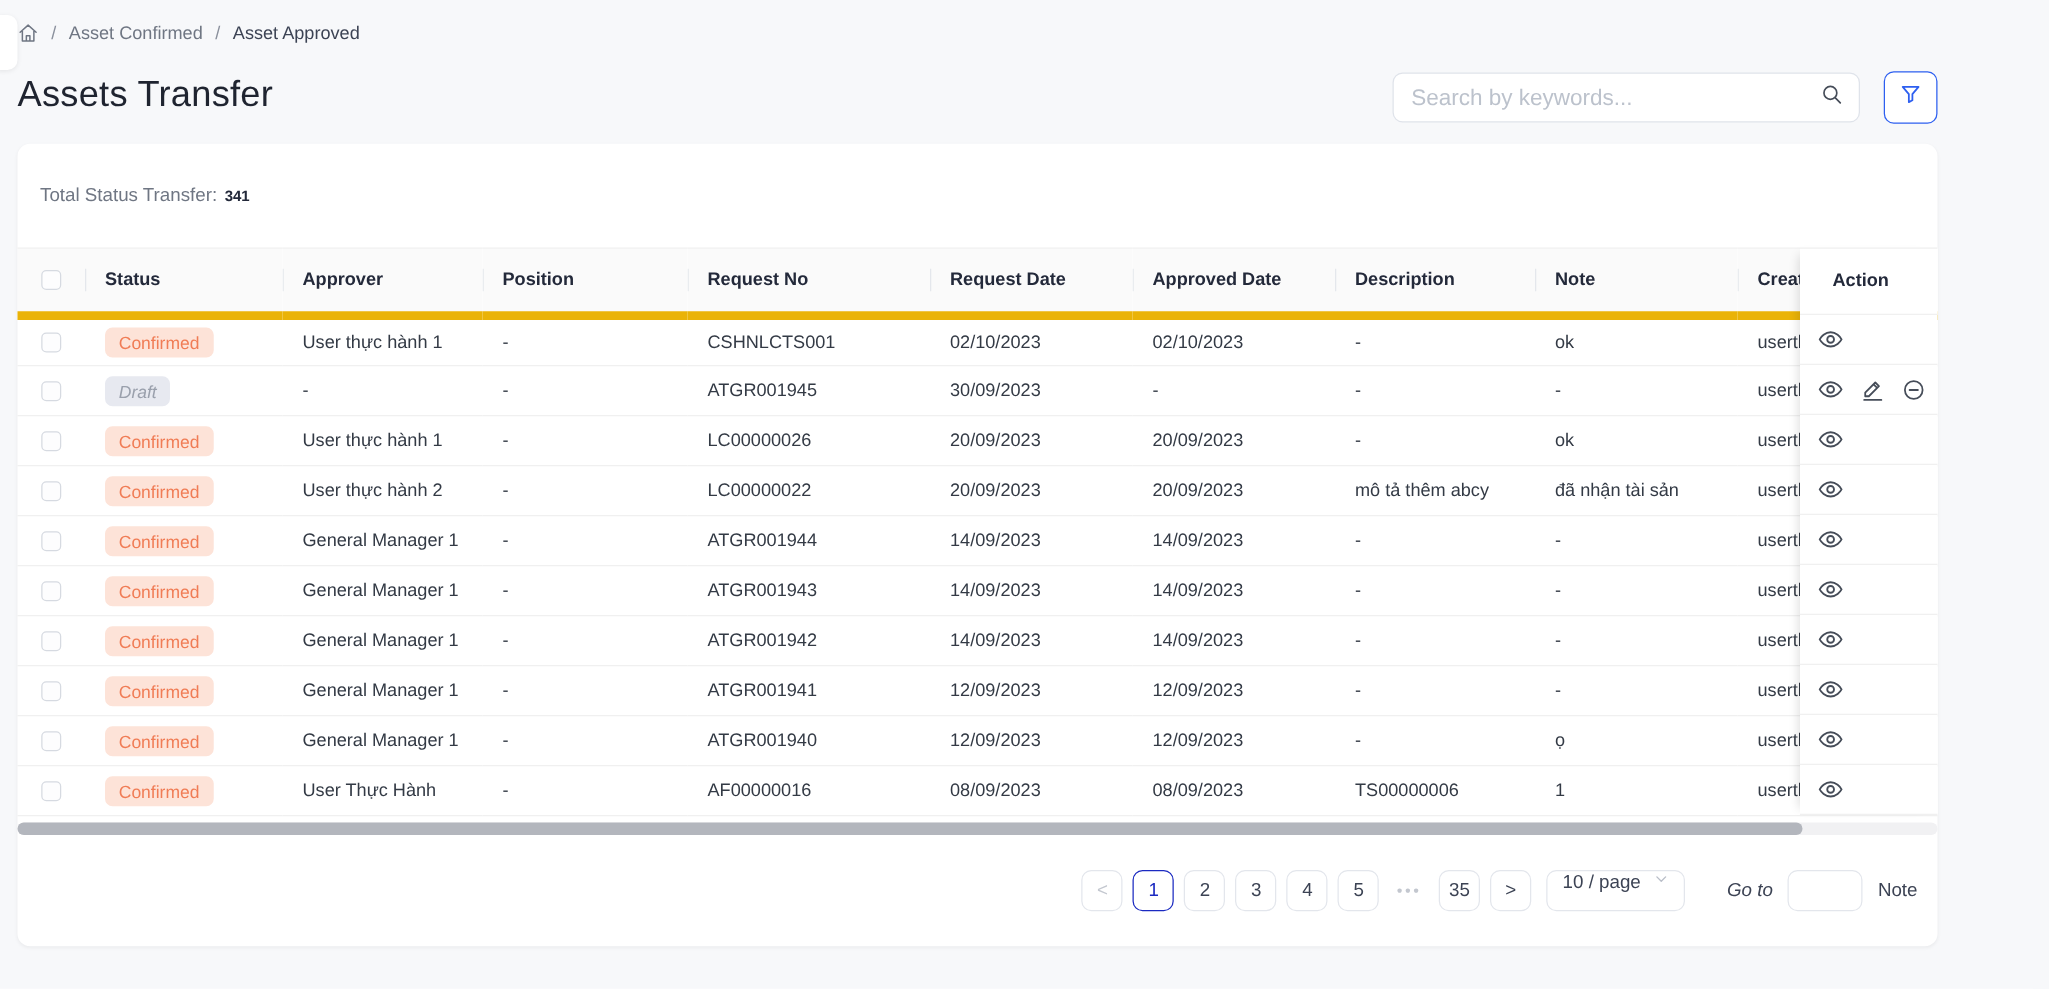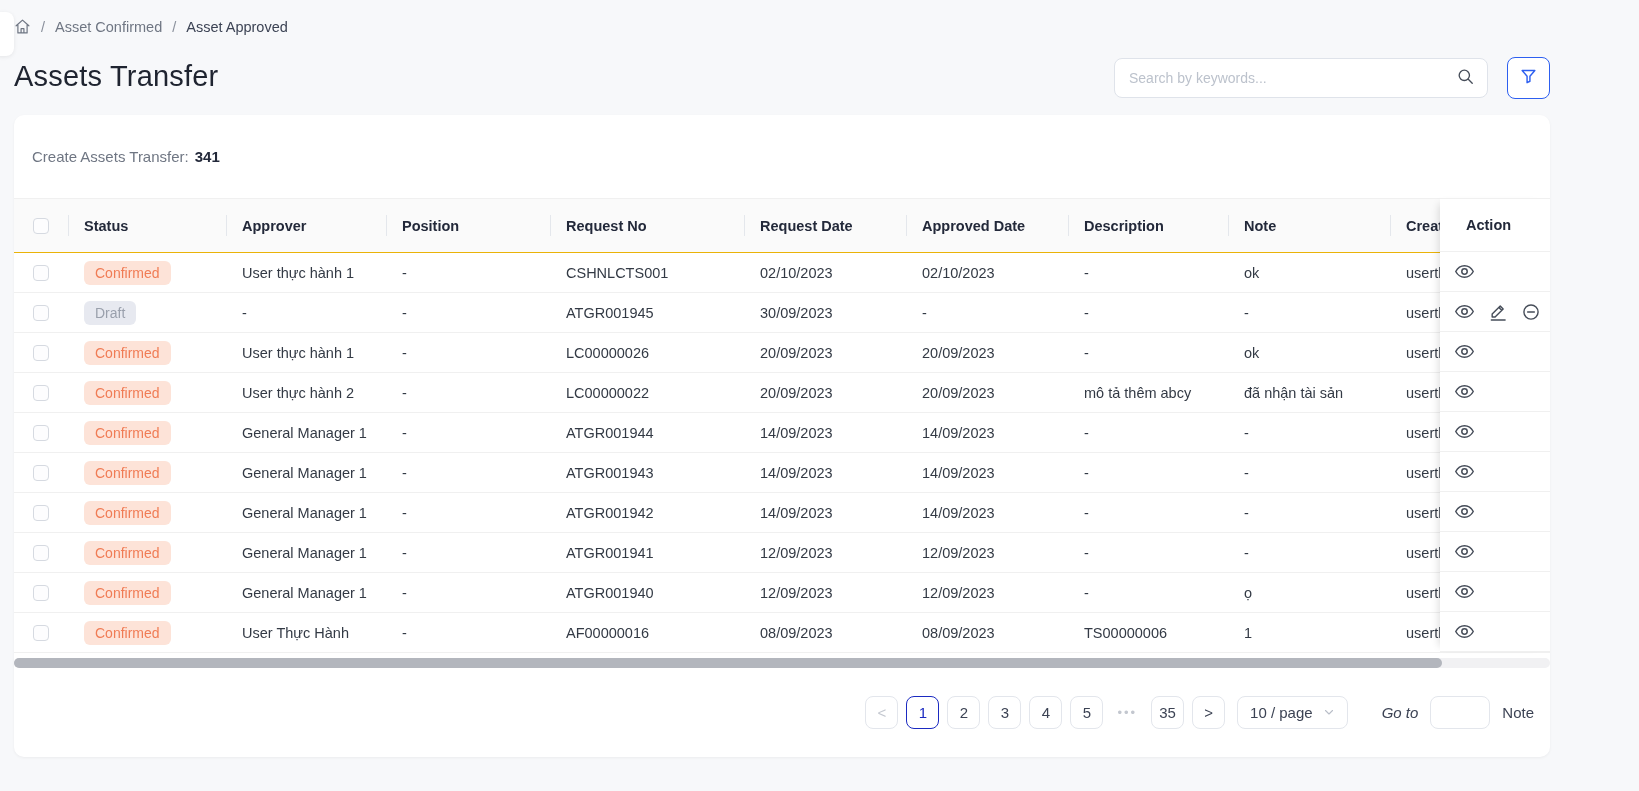--- a/index.html
+++ b/index.html
@@ -26,60 +26,60 @@
   .page-title {
     position:absolute; left:14px; top:60px; font-size:29px; font-weight:normal;
     color:#1f2430; letter-spacing:.2px;
   }
   .search-box {
     position:absolute; left:1114px; top:58px; width:374px; height:40px;
     background:#fff; border:1px solid #dfe3ea; border-radius:8px;
     display:flex; align-items:center; padding:0 12px 0 14px;
   }
   .search-box input {
-    flex:1; border:none; outline:none; font-size:14px; color:#b91c1c;
+    flex:1; border:none; outline:none; font-size:18px; color:#b91c1c;
     font-family:"Liberation Sans", sans-serif; background:transparent;
   }
   .search-box input::placeholder { color:#bcc2cc; }
   .filter-btn {
     position:absolute; left:1507px; top:57px; width:43px; height:42px;
     background:#fff; border:1.5px solid var(--accent, #2d5ff0); border-radius:8px;
     display:flex; align-items:center; justify-content:center; cursor:pointer;
   }
   
   .card {
     position:absolute; left:14px; top:115px; width:1536px; height:642px;
     background:#fff; border-radius:10px; box-shadow:0 1px 3px rgba(0,0,0,.05);
   }
   .card-toolbar {
     height:83px; display:flex; align-items:center; padding:0 18px;
   }
   .total-label { color:#6f7683; font-size:15px; }
-  .total-value { color:#23293a; font-weight:bold; font-size:15px; margin-left:6px; }
+  .total-value { color:#23293a; font-weight:bold; font-size:12px; margin-left:6px; }
   .toolbar-right { margin-left:auto; display:flex; align-items:center; gap:26px; }
   .display-link {
     color:var(--accent, #2d5ff0); font-size:15px; display:flex; align-items:center;
     gap:7px; cursor:pointer;
   }
   .create-btn {
     background:var(--create-bg, #1b2ac1); color:#fff; border:none; border-radius:8px;
     height:44px; padding:0 19px; font-size:15.5px; font-family:"Liberation Sans", sans-serif;
     display:flex; align-items:center; gap:9px; cursor:pointer;
   }
   
   .table-wrap { position:relative; width:1536px; }
   table { border-collapse:collapse; table-layout:fixed; width:1536px; }
   col.c-check{width:54px} col.c-status{width:158px} col.c-approver{width:160px}
   col.c-position{width:164px} col.c-reqno{width:194px} col.c-reqdate{width:162px}
   col.c-appdate{width:162px} col.c-desc{width:160px} col.c-note{width:162px}
   col.c-created{width:160px}
   thead th {
     background:#fafafa; height:54px; font-size:14.5px; font-weight:bold;
     color:#23293a; text-align:left; padding:0 8px 0 16px; position:relative;
-    border-top:1px solid #f0f0f0; border-bottom:1px solid #eab308;
+    border-top:1px solid #f0f0f0; border-bottom:7px solid #eab308;
     white-space:nowrap; overflow:hidden;
   }
   thead th:not(:first-child)::before {
     content:""; position:absolute; left:0; top:16px; bottom:16px; width:1px;
     background:#e4e7ec;
   }
   thead th:first-child::before { display:none; }
   tbody td {
     height:40px; font-size:14.5px; color:#333a45; padding:0 8px 0 16px;
     border-bottom:1px solid #f0f0f0; white-space:nowrap; overflow:hidden;
@@ -87,21 +87,21 @@
   }
   td.cell-check, th.cell-check { padding:0; text-align:center; }
   .checkbox {
     width:16px; height:16px; border:1.5px solid #d6dae1; border-radius:4px;
     background:#fdfdfe; display:inline-block; vertical-align:middle; cursor:pointer;
   }
   .badge {
     display:inline-block; padding:4px 11px; border-radius:6px; font-size:14px;
   }
   .badge.confirmed { background:var(--confirmed-bg,#fde3d8); color:var(--confirmed-text,#f07c55); }
-  .badge.draft { background:var(--draft-bg,#e7e9f0); color:var(--draft-text,#9aa0ac); }
+  .badge.draft { background:var(--draft-bg,#e7e9f0); color:var(--draft-text,#9aa0ac);font-style:italic; }
   
   .action-col {
     position:absolute; top:0; right:0; width:110px; background:#fff;
     box-shadow:-7px 0 8px -6px rgba(0,0,0,.14);
   }
   .action-col .action-head {
     height:54px; display:flex; align-items:center; padding-left:26px;
     font-size:14.5px; font-weight:bold; color:#23293a;
     border-top:1px solid #f0f0f0; border-bottom:1px solid #f0f0f0; background:#fff;
   }
@@ -127,21 +127,21 @@
   .pg-btn {
     min-width:33px; height:33px; background:#fff; border:1px solid #e3e6ec;
     border-radius:8px; display:flex; align-items:center; justify-content:center;
     font-size:15px; color:#3c4354; cursor:pointer; padding:0 6px;
   }
   .pg-btn.active { border:1px solid var(--create-bg,#1b2ac1); color:#1b2ac1; }
   .pg-btn.disabled { color:#c3c7cf; cursor:default; }
   .pg-ellipsis { color:#c3c7cf; letter-spacing:2px; font-size:13px; padding:0 6px; cursor:pointer; }
   .page-size-select {
     height:33px; background:#fff; border:1px solid #e3e6ec; border-radius:8px;
-    display:flex; align-items:center; gap:10px; padding:0 12px; cursor:pointer; margin-left:4px;
+    display:flex; gap:10px; padding:0 12px; cursor:pointer; margin-left:4px;
   }
   .goto-label { margin-left:26px;font-style:italic; }
   .goto-input {
     width:60px; height:33px; border:1px solid #e3e6ec; border-radius:8px;
     margin:0 4px; outline:none; font-size:15px; padding:0 8px;
     font-family:"Liberation Sans", sans-serif; color:#3c4354;
   }
   .icon-stroke { stroke:#464d59; fill:none; stroke-width:1.7; stroke-linecap:round; stroke-linejoin:round; }
 </style>
 </head>
@@ -176,21 +176,21 @@
 <div class="filter-btn">
   <span>
     <svg width="19" height="19" viewBox="0 0 24 24">
         <path d="M4 4.5h16l-6.2 7.2v6.3l-3.6 1.8v-8.1L4 4.5z" fill="none" stroke="#2d5ff0" stroke-width="1.8" stroke-linejoin="round"></path>
       </svg>
   </span>
 </div>
 
 <div class="card">
   <div class="card-toolbar">
-    <span class="total-label">Create Assets Transfer:</span>
+    <span class="total-label">Total Status Transfer:</span>
     <span class="total-value">341</span>
   </div>
 
   <div class="table-wrap">
     <table>
       <colgroup>
         <col class="c-check">
           <col class="c-status">
           <col class="c-approver">
           <col class="c-position">

